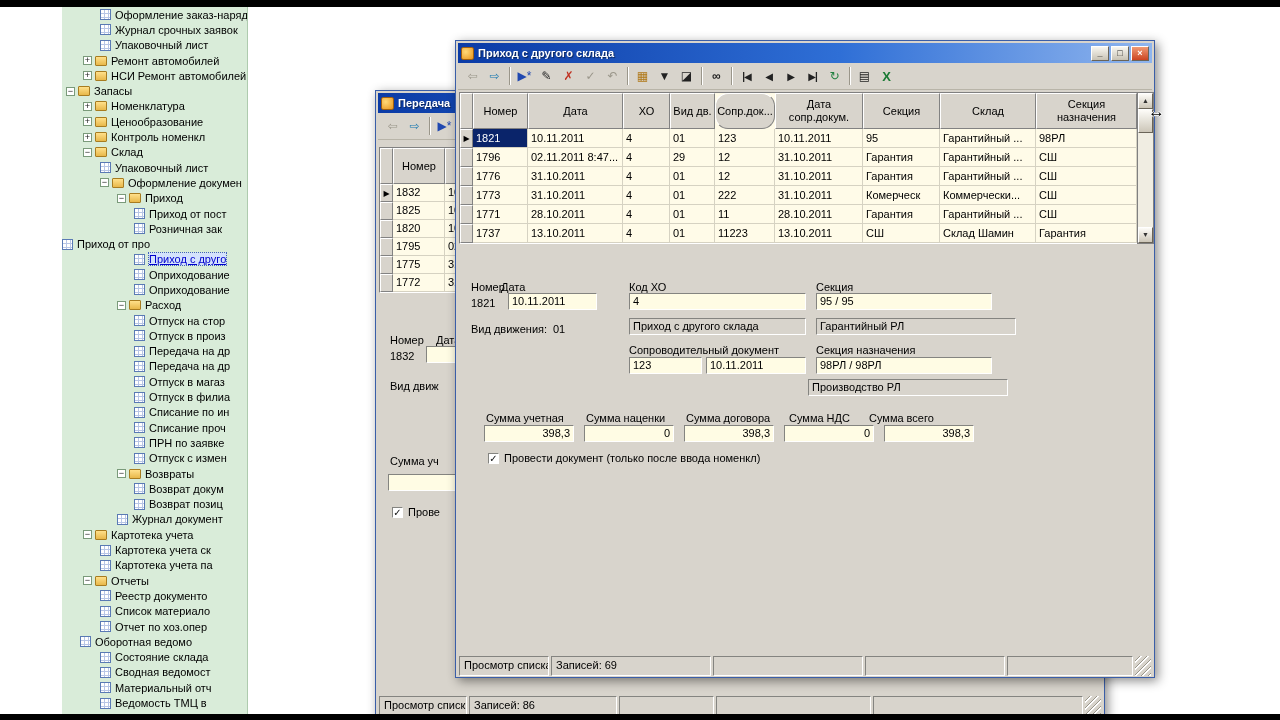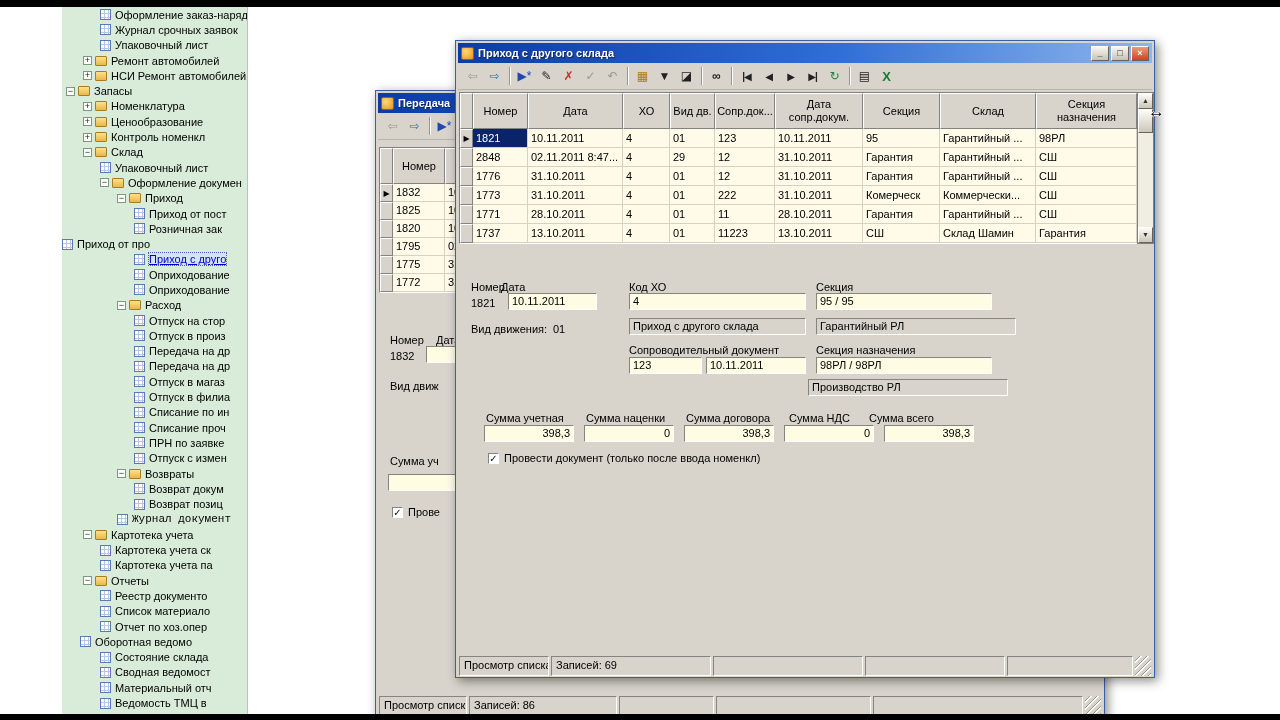--- a/index.html
+++ b/index.html
@@ -220,21 +220,21 @@
         <span class="tlabel">Возвраты</span>
       </div>
       <div class="trow" style="padding-left: 72px;">
         <span class="ticon grid"></span>
         <span class="tlabel">Возврат докум</span>
       </div>
       <div class="trow" style="padding-left: 72px;">
         <span class="ticon grid"></span>
         <span class="tlabel">Возврат позиц</span>
       </div>
-      <div class="trow" style="padding-left: 55px; font-family: Liberation Mono, monospace;">
+      <div class="trow" style="padding-left: 55px;">
         <span class="ticon grid"></span>
         <span class="tlabel">Журнал документ</span>
       </div>
       <div class="trow" style="padding-left: 21px;">
         <span class="expbox">−</span>
         <span class="ticon folder-open"></span>
         <span class="tlabel">Картотека учета</span>
       </div>
       <div class="trow" style="padding-left: 38px;">
         <span class="ticon grid"></span>
@@ -414,41 +414,41 @@
       <span class="tbtn xls">X</span>
     </div>
 
   <div class="tbl" id="frontTable" style="left:3px;top:51px;width:679px;height:152px;">
       <div class="thead">
         <div class="hcell ind" style="width: 13px;"></div>
         <div class="hcell" style="width: 55px;">Номер</div>
         <div class="hcell" style="width: 95px;">Дата</div>
         <div class="hcell" style="width: 47px;">ХО</div>
         <div class="hcell" style="width: 45px;">Вид дв.</div>
-        <div class="hcell" style="width: 60px;">Сопр.док...</div>
+        <div class="hcell" style="width: 60px; border-radius: 13px;">Сопр.док...</div>
         <div class="hcell" style="width: 88px;">Дата сопр.докум.</div>
         <div class="hcell" style="width: 77px;">Секция</div>
         <div class="hcell" style="width: 96px;">Склад</div>
         <div class="hcell" style="width: 101px;">Секция назначения</div>
       </div>
       <div class="trowt">
         <div class="dcell ind" style="width: 13px;">▶</div>
         <div class="dcell cellsel" style="width: 55px;">1821</div>
         <div class="dcell" style="width: 95px;">10.11.2011</div>
         <div class="dcell" style="width: 47px;">4</div>
         <div class="dcell" style="width: 45px;">01</div>
         <div class="dcell" style="width: 60px;">123</div>
         <div class="dcell" style="width: 88px;">10.11.2011</div>
         <div class="dcell" style="width: 77px;">95</div>
         <div class="dcell" style="width: 96px;">Гарантийный ...</div>
         <div class="dcell" style="width: 101px;">98РЛ</div>
       </div>
       <div class="trowt">
         <div class="dcell ind" style="width: 13px;"></div>
-        <div class="dcell" style="width: 55px;">2848</div>
+        <div class="dcell" style="width: 55px;">1796</div>
         <div class="dcell" style="width: 95px;">02.11.2011 8:47...</div>
         <div class="dcell" style="width: 47px;">4</div>
         <div class="dcell" style="width: 45px;">29</div>
         <div class="dcell" style="width: 60px;">12</div>
         <div class="dcell" style="width: 88px;">31.10.2011</div>
         <div class="dcell" style="width: 77px;">Гарантия</div>
         <div class="dcell" style="width: 96px;">Гарантийный ...</div>
         <div class="dcell" style="width: 101px;">СШ</div>
       </div>
       <div class="trowt">

